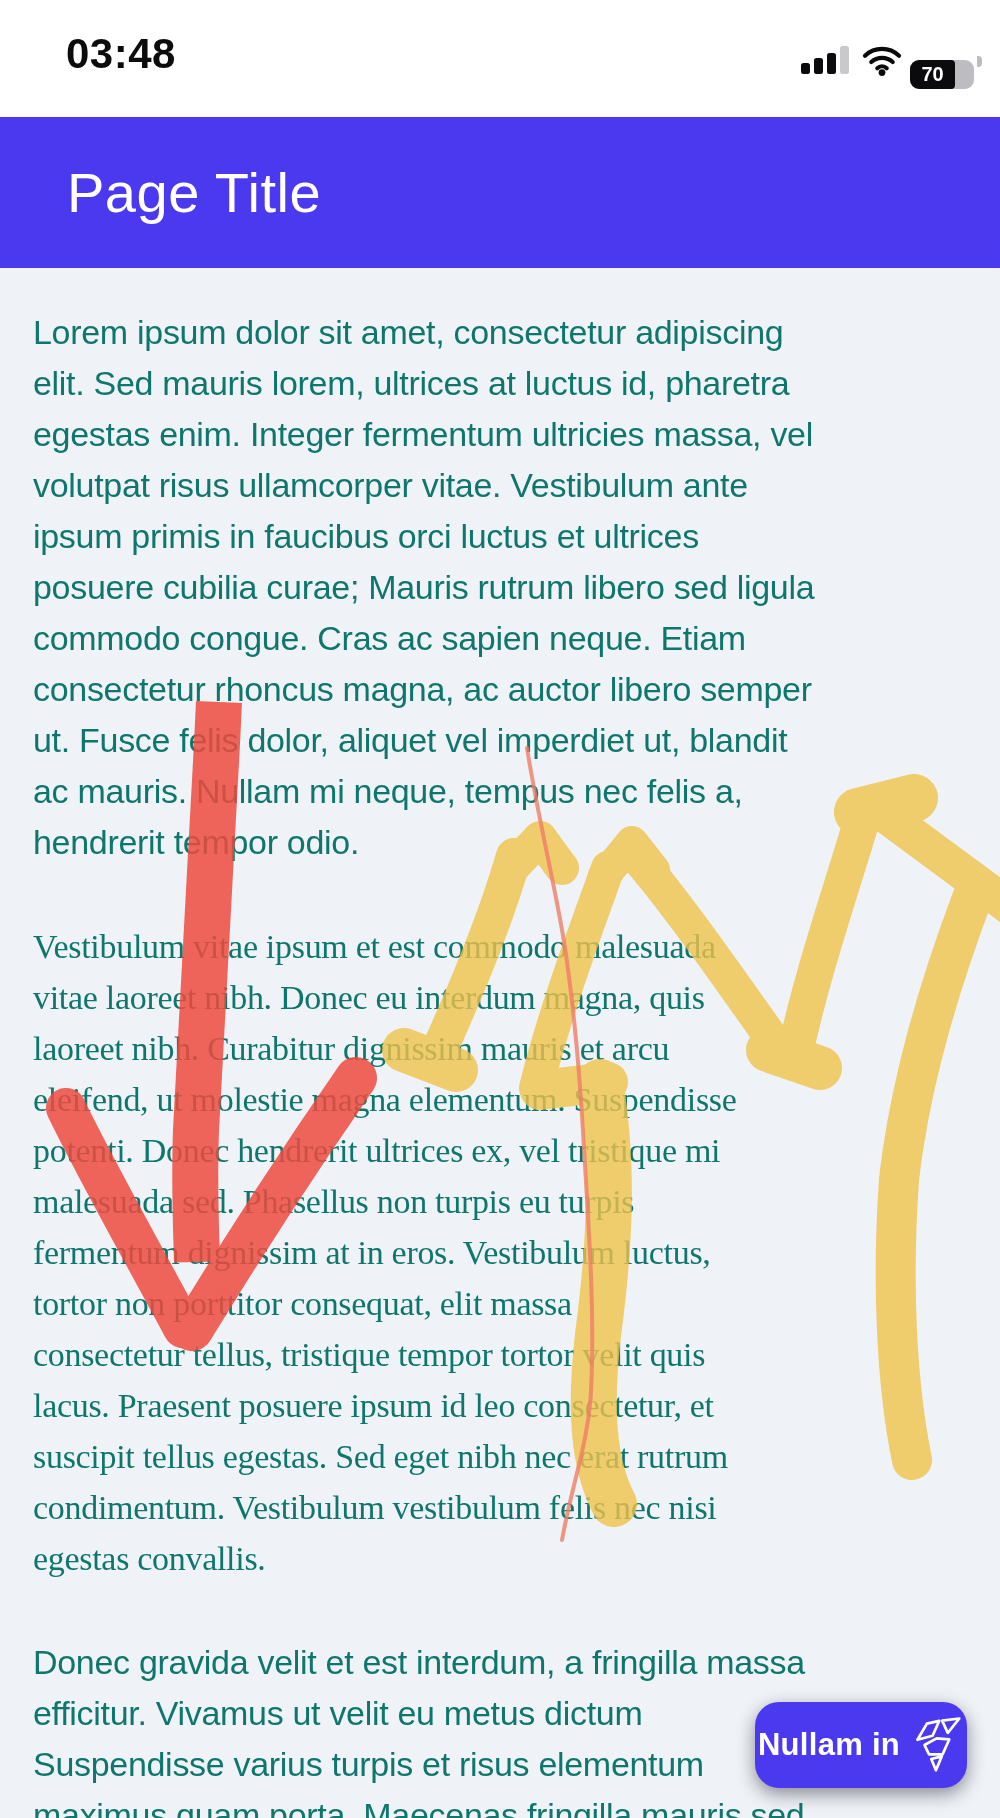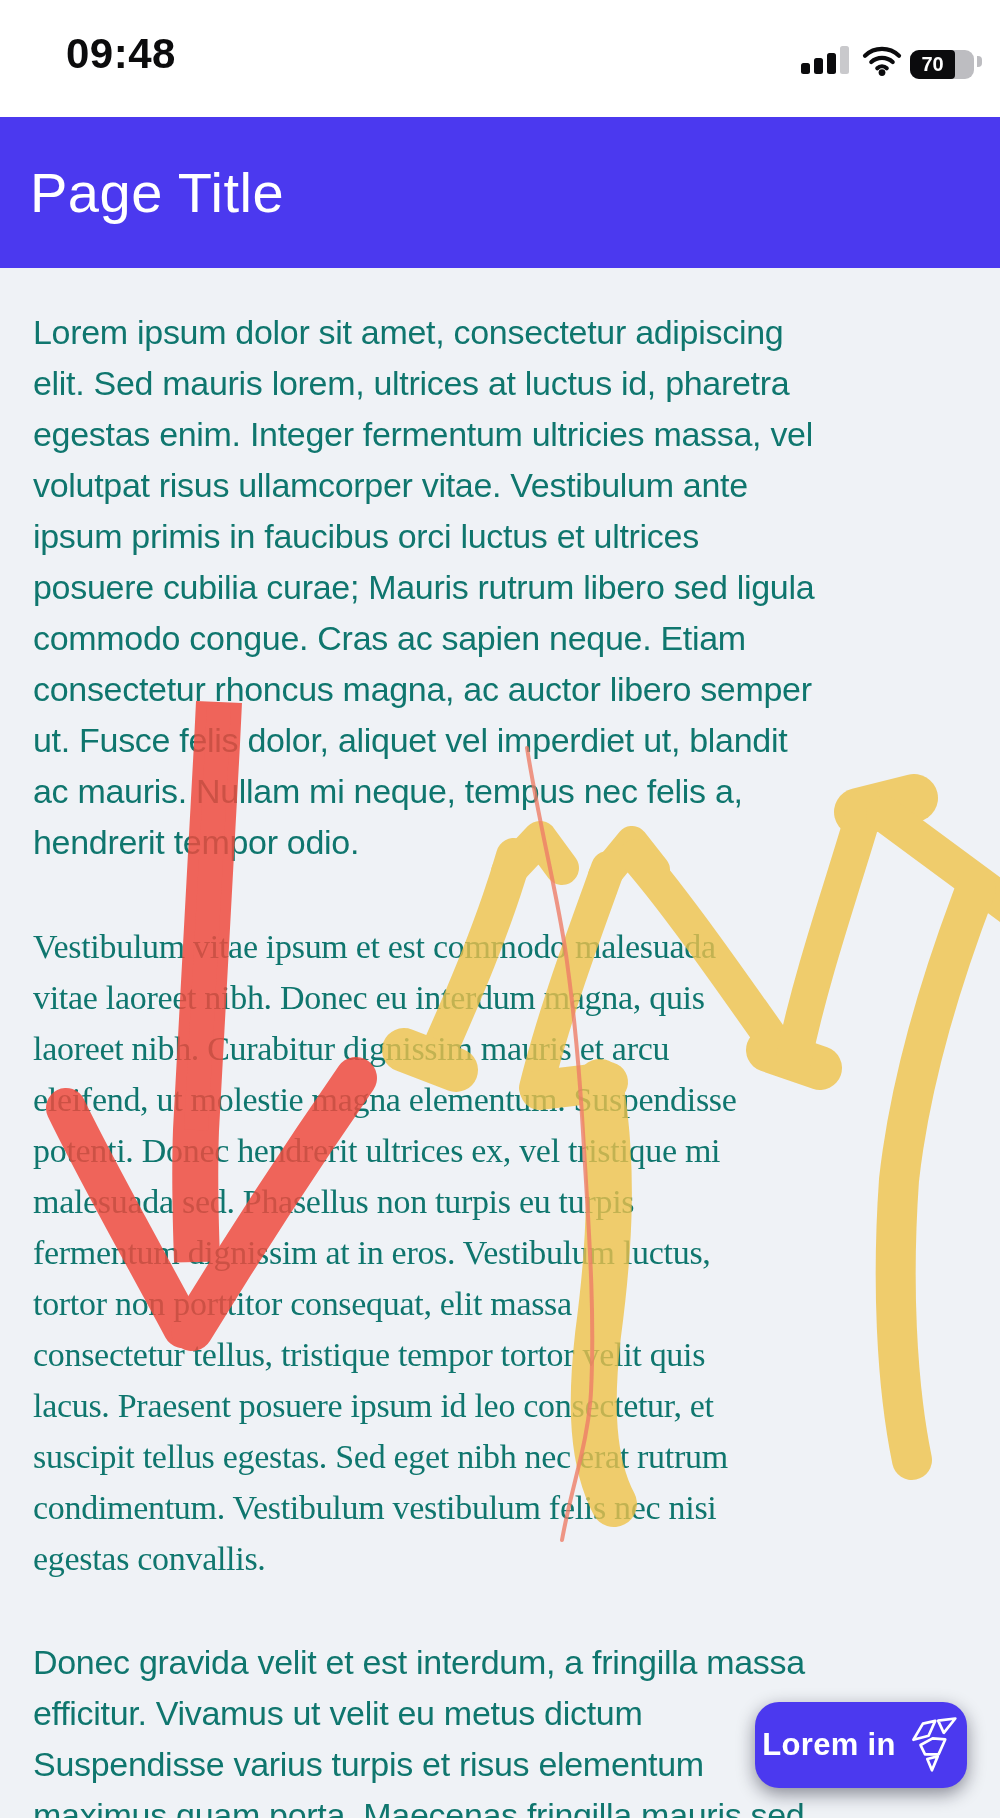--- a/index.html
+++ b/index.html
@@ -9,34 +9,34 @@
     font-family:"Liberation Sans",sans-serif;
   }
   
   .status-bar{position:absolute;left:0;top:0;width:1000px;height:117px;background:#FFFFFF;}
   .status-time{
     position:absolute;left:66px;top:30px;font-size:42px;font-weight:700;
     color:#0C0C0D;letter-spacing:.5px;
   }
   .sig-svg{position:absolute;left:801px;top:44px;}
   .wifi-svg{position:absolute;left:862px;top:45px;}
-  .battery{position:absolute;left:910px;top:50px;width:64px;height:29px;border-radius:9px;background:#BDBDC1;}
+  .battery{position:absolute;left:910px;top:60px;width:64px;height:29px;border-radius:9px;background:#BDBDC1;}
   .battery-fill{
     position:absolute;left:0;top:0;bottom:0;width:45px;background:#0B0B0D;
     border-radius:9px 4px 4px 9px;display:flex;align-items:center;justify-content:center;
     color:#FFFFFF;font-size:20px;font-weight:700;
   }
   .battery-nub{position:absolute;left:977px;top:56px;width:5px;height:11px;border-radius:0 4px 4px 0;background:#BDBDC1;}
   
   .app-bar{
     position:absolute;left:0;top:117px;width:1000px;height:151px;background:#4B39EF;
     display:flex;align-items:center;
   }
   .page-title{
-    margin-left:30px;color:#FFFFFF;font-size:56px;font-weight:500;letter-spacing:.5px;
+    margin-left:67px;color:#FFFFFF;font-size:56px;font-weight:500;letter-spacing:.5px;
   }
   
   .para{
     position:absolute;left:33px;width:955px;
     font-size:34px;line-height:51px;letter-spacing:-0.3px;
     color:#0f766e;white-space:pre-line;
   }
   #p1{top:307px;}
   #p2{top:921px;font-family:Liberation Serif, serif;}
   #p3{top:1637px;}
@@ -54,21 +54,21 @@
     cursor:pointer;
   }
   .badge-label{color:#FFFFFF;font-size:31px;font-weight:700;letter-spacing:.3px;}
 </style>
 </head>
 <body>
 
 <div class="screen">
 
   <div class="status-bar">
-    <span class="status-time">09:48</span>
+    <span class="status-time">03:48</span>
 
     <svg class="sig-svg" width="52" height="30" viewBox="0 0 52 30">
       <rect x="0" y="19" width="9" height="11" rx="2.5" fill="#0B0B0D"></rect>
       <rect x="13" y="14" width="9" height="16" rx="2.5" fill="#0B0B0D"></rect>
       <rect x="26" y="9" width="9" height="21" rx="2.5" fill="#0B0B0D"></rect>
       <rect x="39" y="2" width="9" height="28" rx="2.5" fill="#C9C9CC"></rect>
     </svg>
 
     <svg class="wifi-svg" width="40" height="31" viewBox="0 0 40 31">
       <path d="M3,10.8 A24.5,24.5 0 0 1 37,10.8" fill="none" stroke="#0B0B0D" stroke-width="4.2" stroke-linecap="round"></path>
@@ -142,21 +142,21 @@
 
     <g class="g-red" fill="none" stroke="#EF4B3E" stroke-linecap="round" stroke-linejoin="round">
       <path d="M219,702 C212,850 203,1000 196,1130 C194,1185 196,1225 197,1262" stroke-width="46" stroke-linecap="butt"></path>
       <path d="M219,706 C212,850 203,1000 196,1130" stroke-width="24" opacity=".4" stroke-linecap="butt"></path>
       <path d="M66,1108 C96,1170 140,1248 183,1328" stroke-width="40"></path>
       <path d="M356,1078 C320,1130 252,1232 192,1330" stroke-width="42"></path>
     </g>
   </svg>
 
   <div class="badge">
-    <span class="badge-label">Lorem in</span>
+    <span class="badge-label">Nullam in</span>
     <svg width="50" height="56" viewBox="0 0 52 56">
       <g fill="none" stroke="#FFFFFF" stroke-width="2.8" stroke-linejoin="round" transform="rotate(-4 26 28)">
         <path d="M4,21 L15,5 L28,3 L20,18 Z"></path>
         <path d="M31,3 L49,2 L36,16 Z"></path>
         <path d="M11,27 L24,21 L37,23 L29,38 L15,37 Z"></path>
         <path d="M17,42 L28,40 L21,54 Z"></path>
       </g>
     </svg>
   </div>
 

